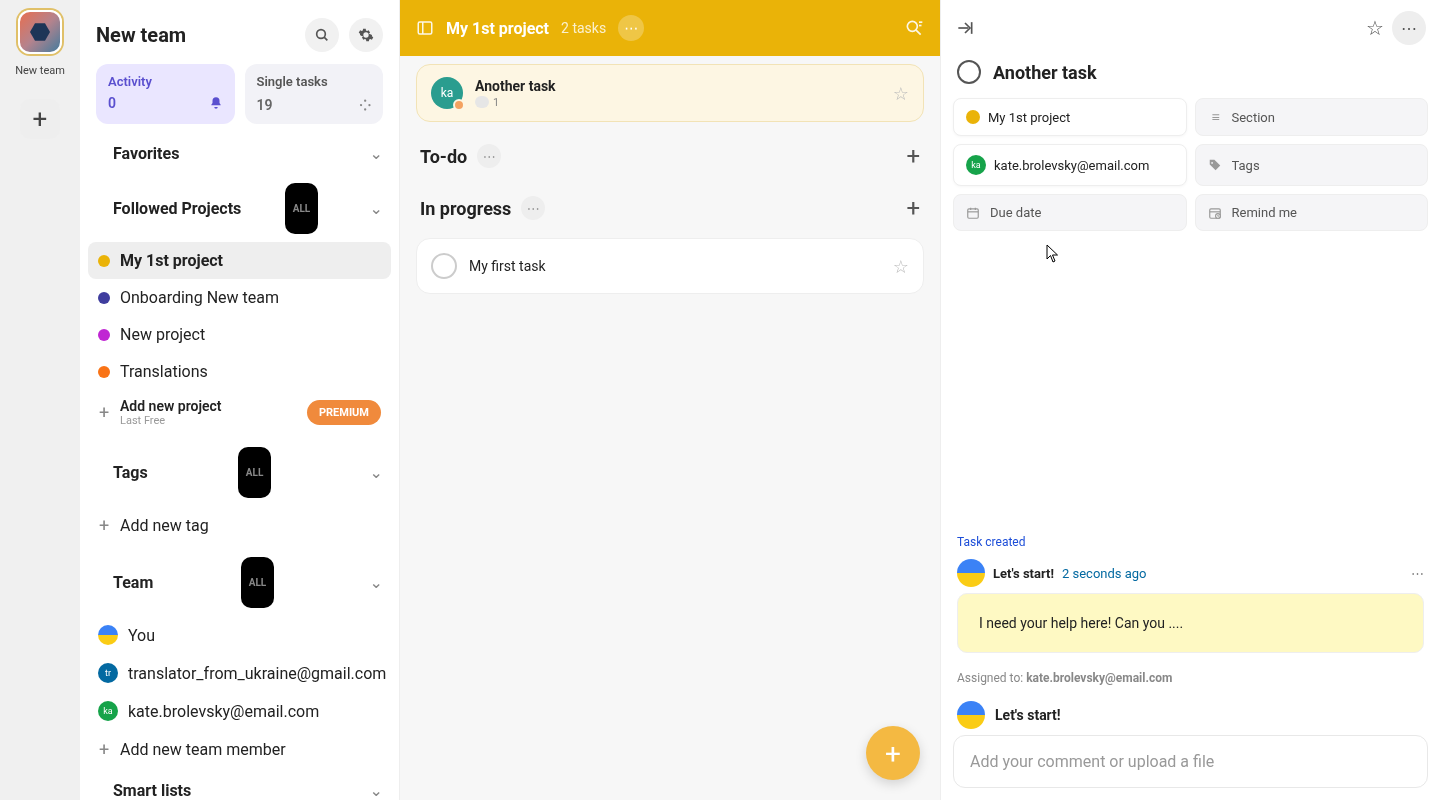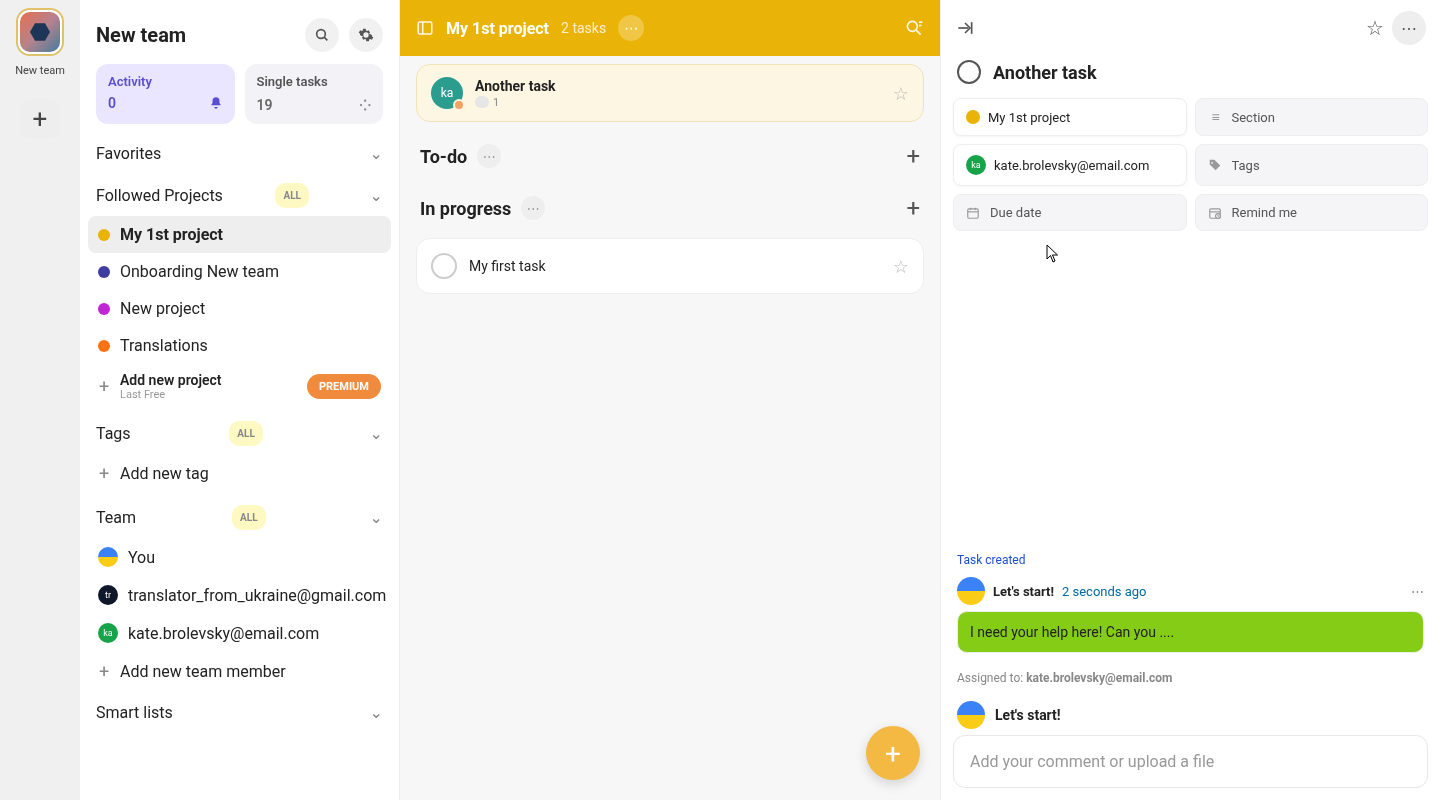--- a/index.html
+++ b/index.html
@@ -16,23 +16,23 @@
 .cards-row { display:flex; gap:10px; padding: 0 8px 8px 8px; justify-content: center; }
 .card { flex:1; background:#f2f2f7; border-radius:12px; padding:10px 12px; position:relative; }
 .card.active { background:#eae6ff; }
 .card-title { font-size:13px; font-weight:600; color:#555; }
 .card.active .card-title { color:#5a4fcf; }
 .card-count { font-size:14px; font-weight:600; color:#666; margin-top:6px; display:flex; align-items:center; justify-content:space-between;}
 .card.active .card-count { color:#5a4fcf; }
 .bell { color:#5a4fcf; font-size:14px; }
 .dots { color:#888; font-size:14px; }
 .section-head { display:flex; align-items:center; padding: 12px 8px 8px 8px; }
-.section-head span.title { font-size:16px; font-weight:400; }
+.section-head span.title { font-size:16px; font-weight:700;margin-left:17px; }
 .chev { margin-left:auto; color:#888; cursor:pointer; }
-.pill { font-size:10px; font-weight:700; color:#888; background:#fef9c3; padding:7px 8px; border-radius:10px; margin-left:auto; margin-right:8px;}
+.pill { font-size:10px; font-weight:700; color:#888; background:#000000; padding:20px 8px; border-radius:10px; margin-left:auto; margin-right:8px;}
 .proj { display:flex; align-items:center; gap:10px; padding: 9px 10px; border-radius: 8px; cursor:pointer; }
 .proj.selected { background:#eee; font-weight:700; }
 .pdot { width:12px; height:12px; border-radius:50%; flex-shrink:0; }
 .add-proj { display:flex; align-items:center; gap:10px; padding:8px 10px; }
 .add-proj .plus { color:#888; font-size:18px; width:12px; text-align:center;}
 .add-proj-text { display:flex; flex-direction:column; }
 .add-proj-text .t1 { font-size:14px; font-weight:600; }
 .add-proj-text .t2 { font-size:11px; color:#999; }
 .premium { background:#f08a3c; color:#fff; font-size:11px; font-weight:700; padding:6px 12px; border-radius:16px; margin-left:auto;}
 .team-item { display:flex; align-items:center; gap:10px; padding:9px 10px; cursor:pointer; }
@@ -73,21 +73,21 @@
 .chip .cdot { width:14px; height:14px; border-radius:50%; flex-shrink:0;}
 .chip .cicon { color:#999; font-size:14px; width:16px; text-align:center;}
 .chip .label { white-space:nowrap; overflow:hidden; text-overflow:ellipsis; }
 .spacer { flex:1; }
 .activity { padding: 8px 16px 0 16px; font-size:12px; color:#1d4ed8;}
 .comment-block { padding: 10px 16px; }
 .comment-head { display:flex; align-items:center; gap:8px; font-size:13px;}
 .comment-head .uname { font-weight:700; }
 .comment-head .time { color:#0369a1; }
 .comment-head .cmenu { margin-left:auto; color:#666; cursor:pointer;}
-.comment-body { margin-top:6px; background:#84cc16; border:1px solid #eee; border-radius:10px; padding:12px; font-size:14px;}
+.comment-body { margin-top:6px; background:#fef9c3; border:1px solid #eee; border-radius:10px; padding:21px; font-size:14px;}
 .assigned { padding: 8px 16px; font-size:12px; color:#888;}
 .assigned b { font-weight:700; color:#888;}
 .comment-input { margin: 6px 12px 12px 12px; border:1px solid #e8e8e8; border-radius:12px; padding:16px; color:#999; font-size:16px;}
 .userline { display:flex; align-items:center; gap:10px; padding: 8px 16px 0 16px;}
 .userline .uname { font-weight:700; font-size:14px;}
 .cursor-ptr { position:absolute; left:1045px; top:244px; font-size:14px; pointer-events:none;}
 svg { display:block; }
 </style>
 </head>
 <body>
@@ -192,21 +192,21 @@
     <span class="title">Team</span>
     <span class="pill">ALL</span>
     <span class="chev">⌄</span>
   </div>
   <div id="team-list">
       <div class="team-item">
         <span class="avatar" style="background:linear-gradient(180deg,#3b82f6 50%,#facc15 50%)"></span>
         <span>You</span>
       </div>
       <div class="team-item">
-        <span class="avatar" style="background:#0f172a">tr</span>
+        <span class="avatar" style="background:#0369a1">tr</span>
         <span>translator_from_ukraine@gmail.com</span>
       </div>
       <div class="team-item">
         <span class="avatar" style="background:#16a34a">ka</span>
         <span>kate.brolevsky@email.com</span>
       </div>
     </div>
   <div class="team-item">
     <span style="width:12px;text-align:center;color:#888;font-size:18px">+</span>
     <span>Add new team member</span>

